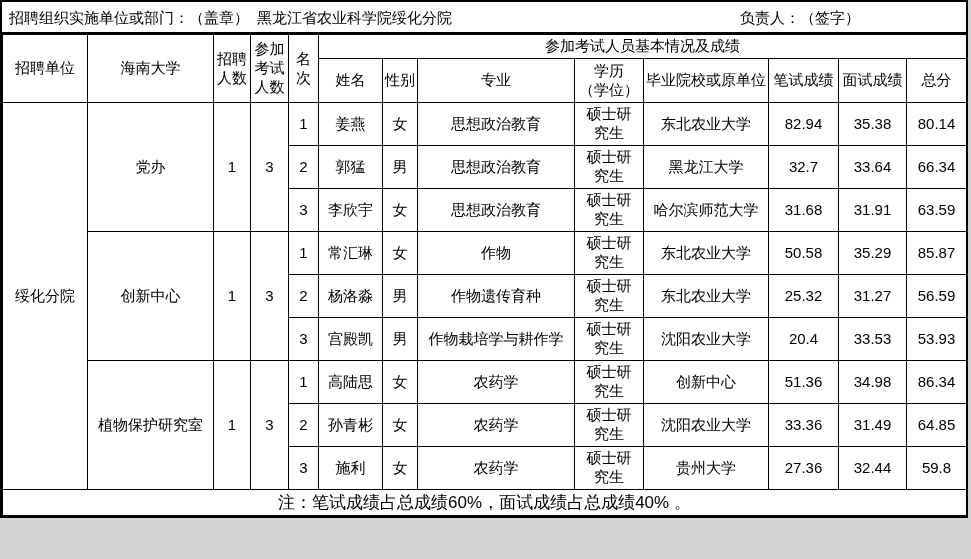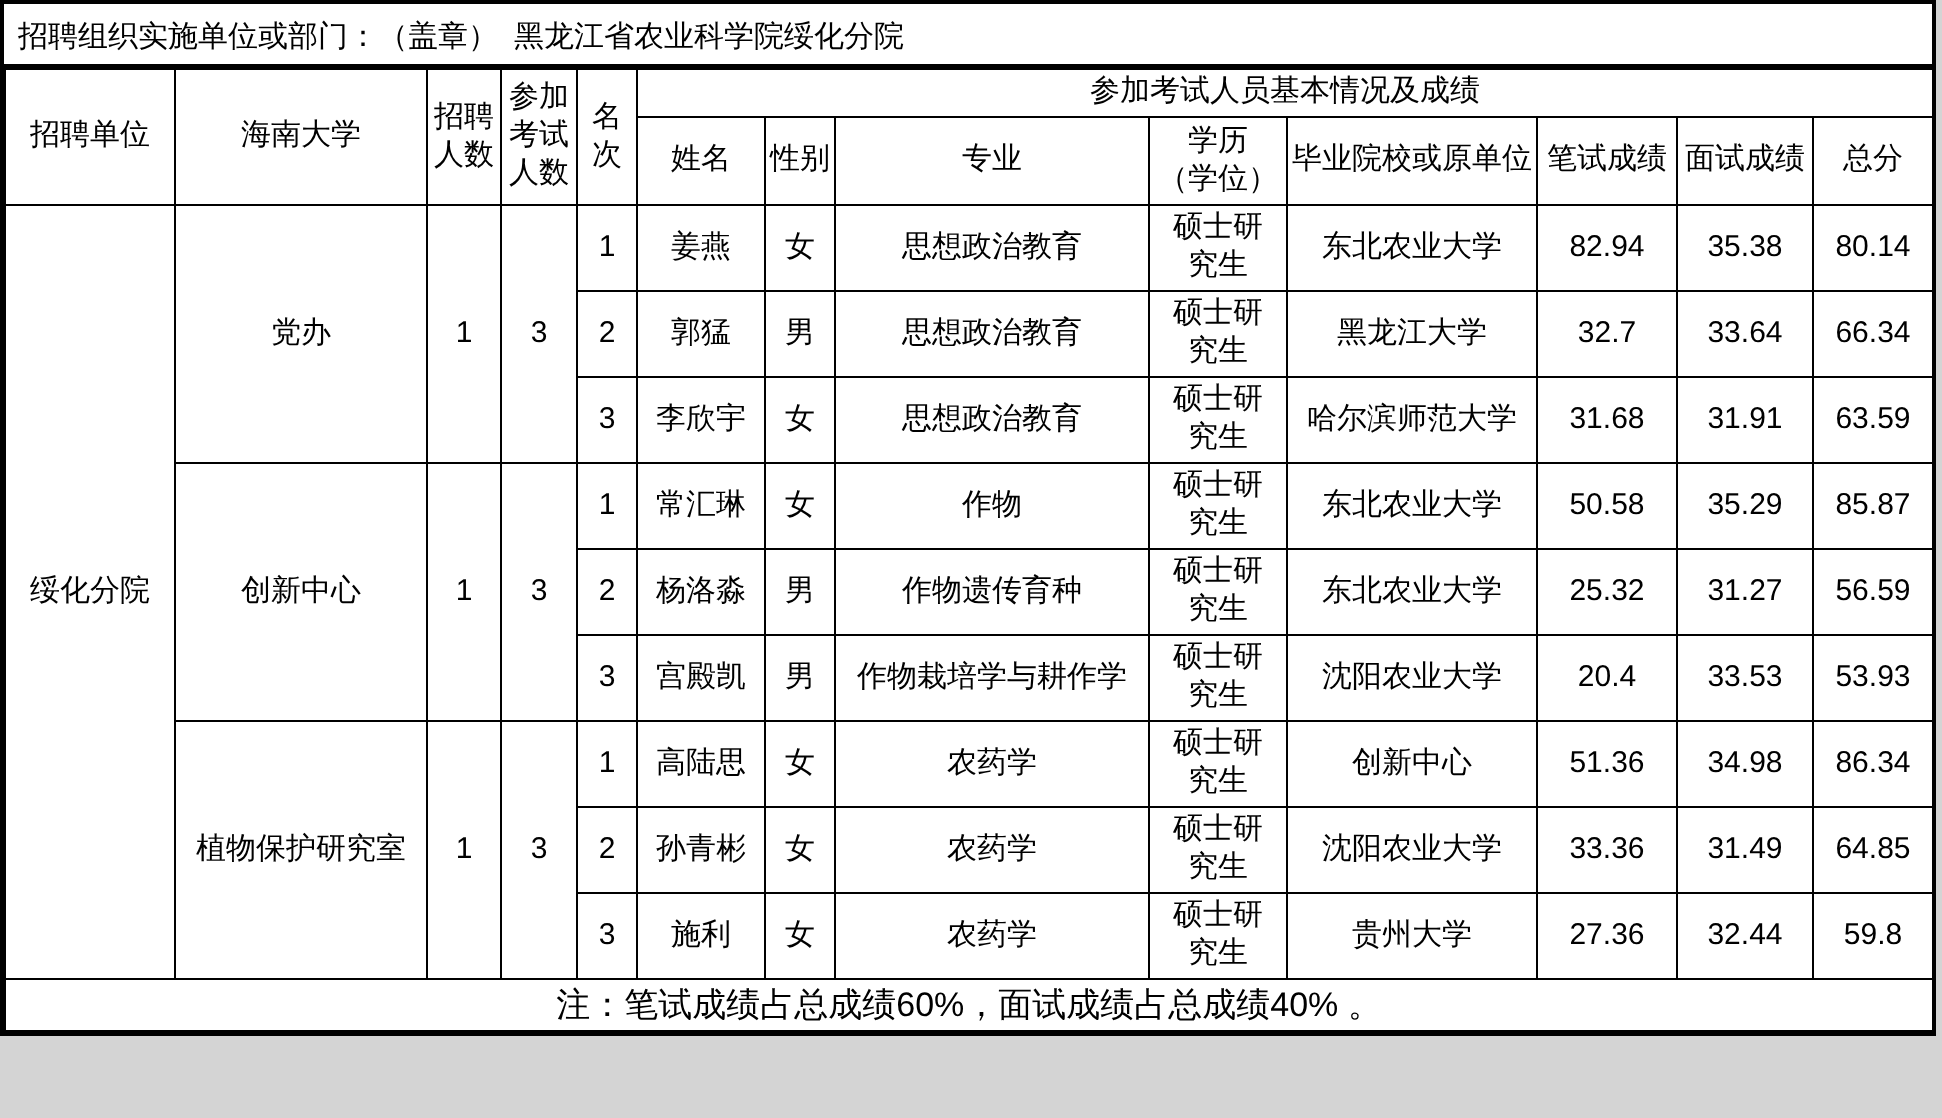--- a/index.html
+++ b/index.html
@@ -83,20 +83,21 @@
 </head>
 <body>
 
 <div class="page">
 
 
   <div class="info-row">
     <span class="left-block">
       <span>招聘组织实施单位或部门：（盖章）</span><span class="org-name">黑龙江省农业科学院绥化分院</span>
     </span>
+    <span class="right-block">负责人：（签字）</span>
   </div>
 
   <table class="data-table">
     <colgroup>
       <col style="width:85px">
         <col style="width:126px">
         <col style="width:37px">
         <col style="width:38px">
       <col style="width:30px">
         <col style="width:64px">

